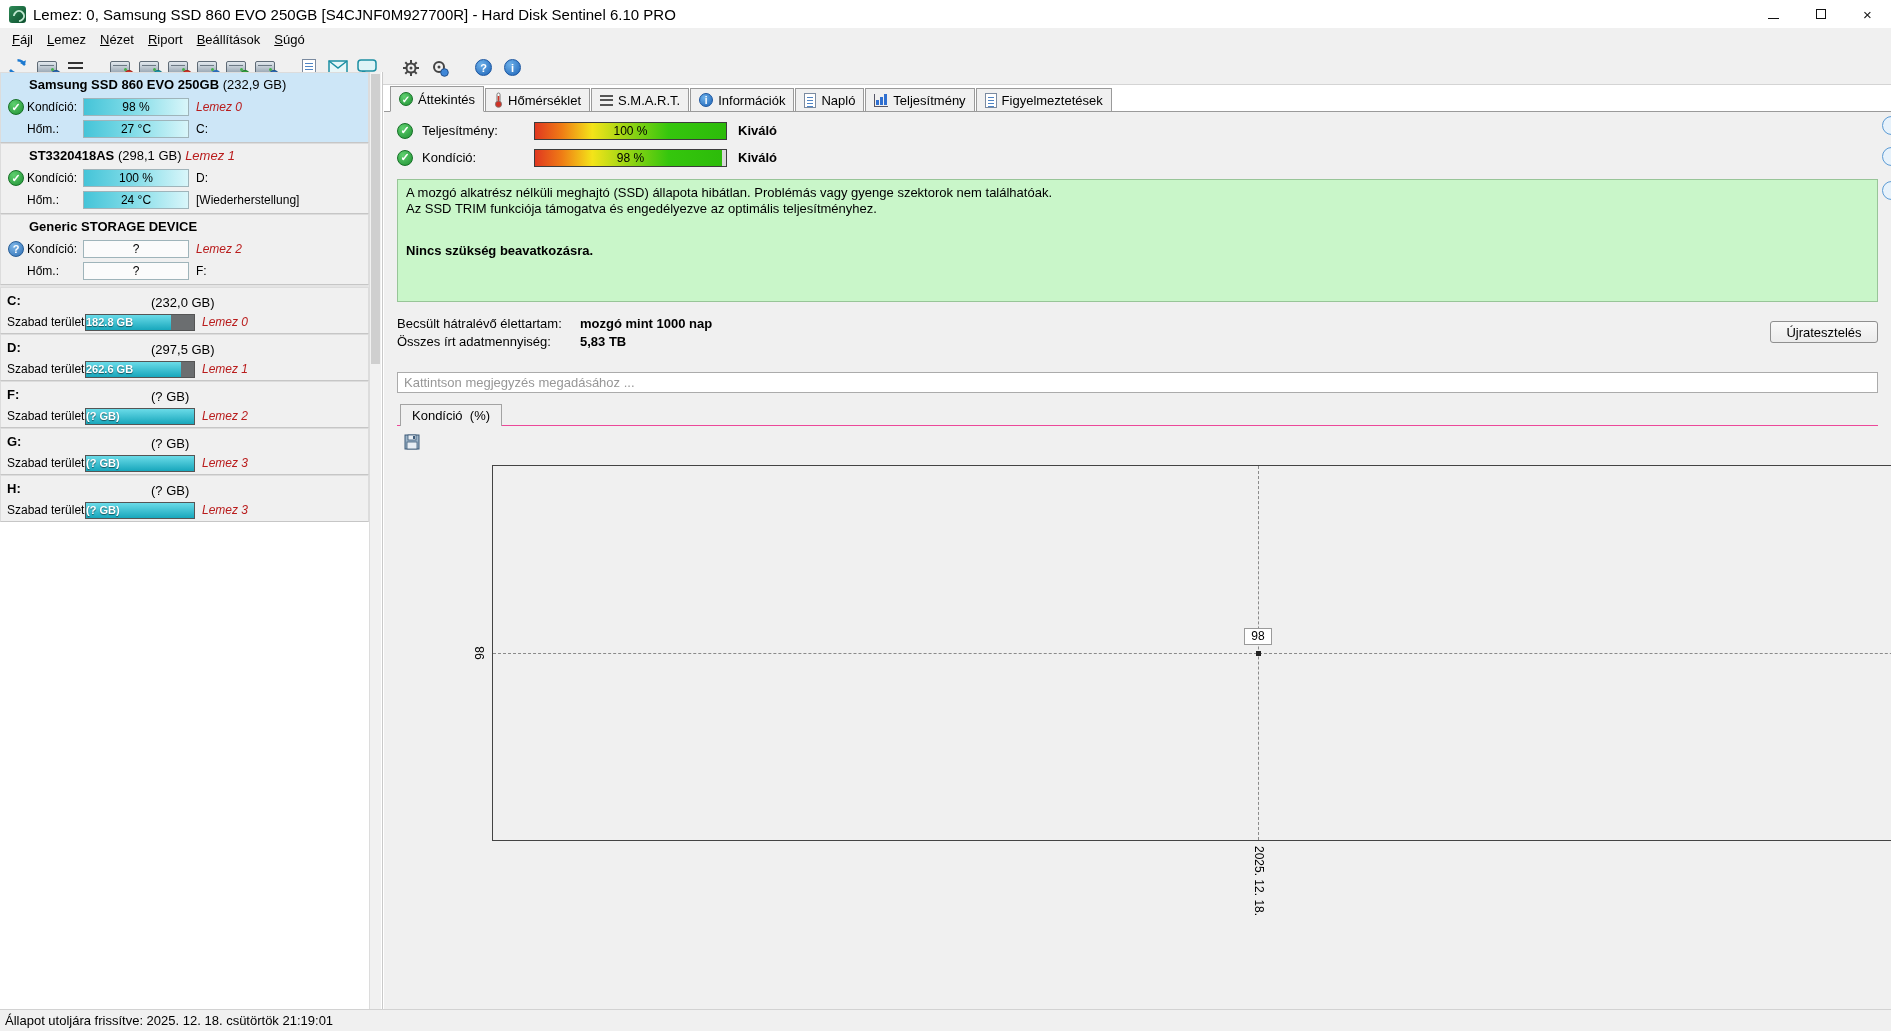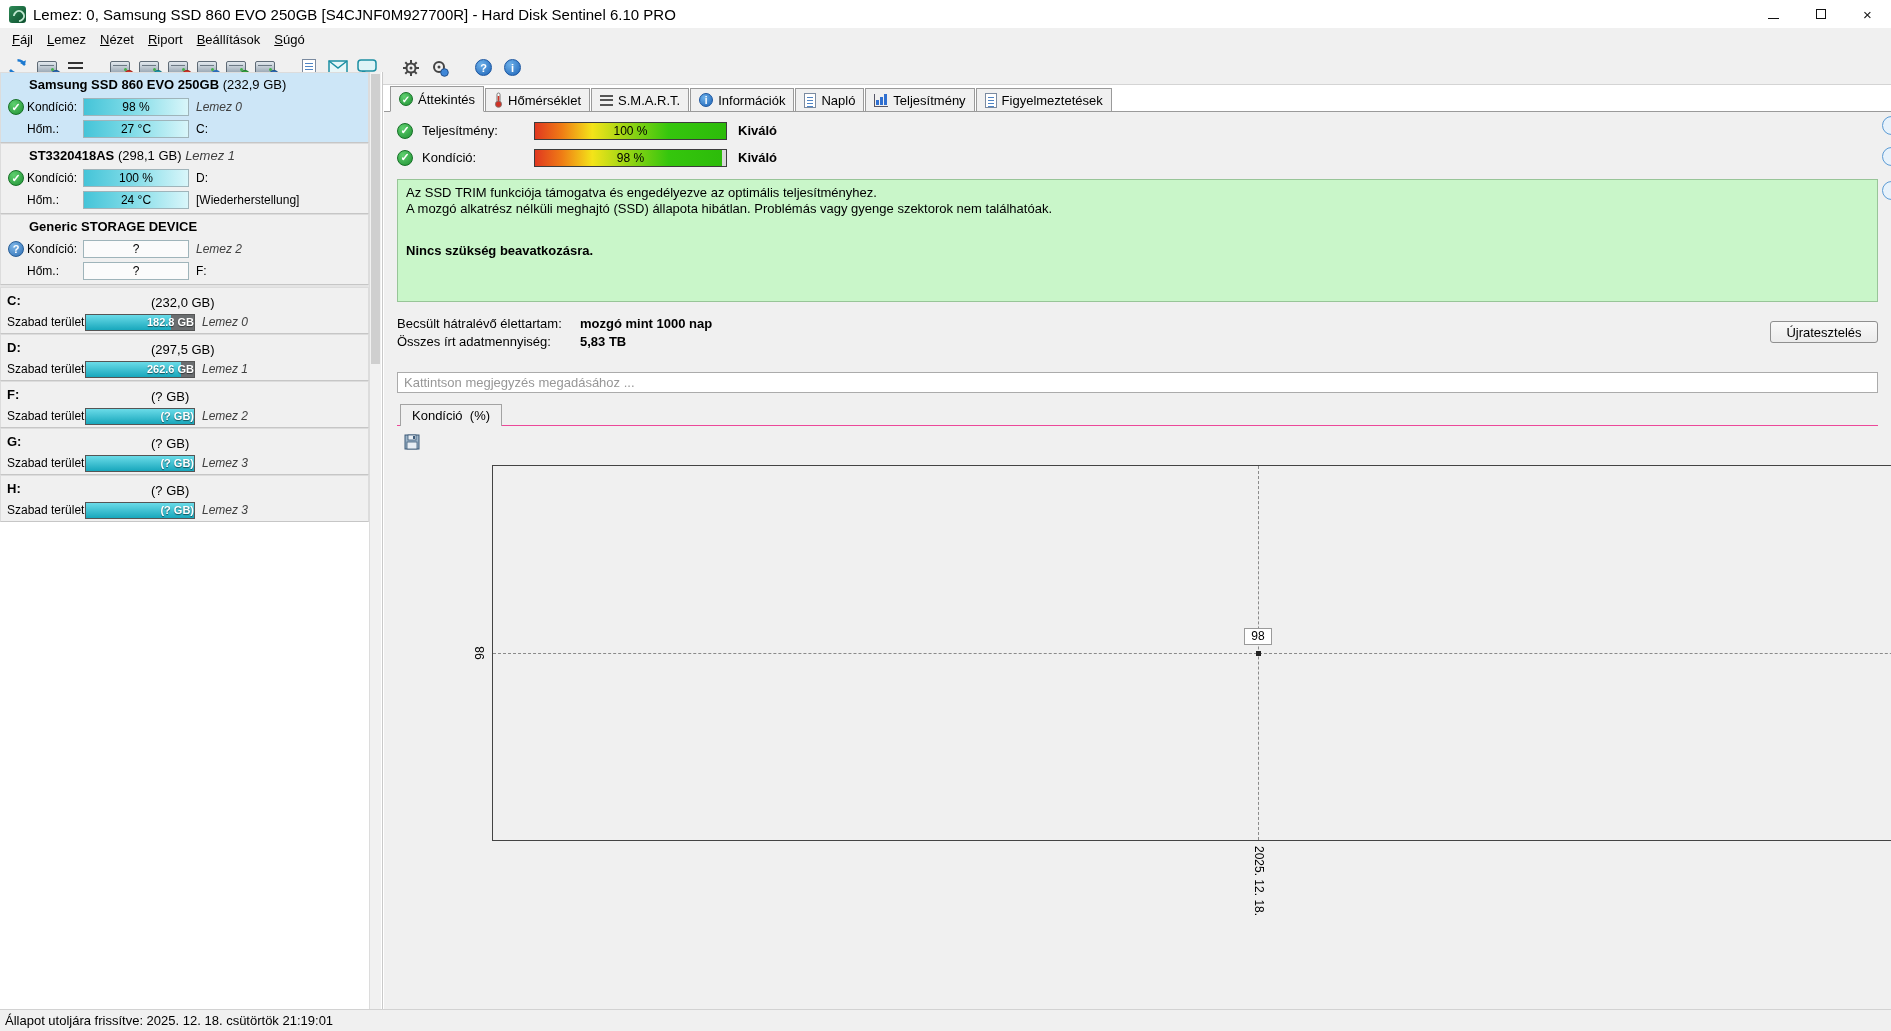--- a/index.html
+++ b/index.html
@@ -47,37 +47,37 @@
 
   
   .sidebar{position:absolute;left:0;top:72px;width:383px;bottom:22px;background:#fff;border-right:1px solid #c9c9c9;padding-right:13px}
   .sidebar-scroll{position:absolute;right:1px;top:0;width:12px;height:100%;background:#f1f1f1;border-left:1px solid #dcdcdc}
   .vthumb{margin:2px 1px;height:290px;background:#cfcfcf}
   .disk-panel{height:215px;border-bottom:2px solid #e4e4e4;background:#fff;overflow:hidden}
   .disk-entry{height:71px;background:#f0f0f0;border:1px solid #dcdcdc;border-bottom-color:#c6c6c6;padding:3px 4px 0 4px}
   .disk-entry.selected{background:#cde6f7}
   .disk-title{padding-left:24px;height:20px;line-height:18px;white-space:nowrap;overflow:hidden}
   .dname{font-weight:bold}
-  .muted{color:#404040;font-style:italic}
+  .muted{color:#b91c1c;font-style:italic}
   .disk-row{display:flex;align-items:center;height:22px}
   .st-col{width:22px;flex:0 0 22px;display:flex;justify-content:center}
   .row-label{width:56px;flex:0 0 56px;font-size:12px}
   .value-cell{width:106px;flex:0 0 106px;height:18px;border:1px solid #9fb4ba;text-align:center;font-size:12px;line-height:16px;background:#fbfbfb;overflow:hidden}
   .value-cell.aqua{background:linear-gradient(90deg,#45c4d8 0%,#7edbe7 45%,#d9f6fa 100%)}
   .right-col{margin-left:7px;white-space:nowrap;font-size:12px}
   .part-panel{background:#fff}
   .part-entry{height:47px;background:#f0f0f0;border:1px solid #dcdcdc;border-bottom-color:#c6c6c6;padding:4px 4px 0 6px;position:relative}
   .part-head{height:20px;line-height:18px}
   .part-drive{font-weight:bold}
   .part-size{position:absolute;left:150px;top:6px}
   .part-row{display:flex;align-items:center;height:20px}
   .part-label{width:78px;flex:0 0 78px;font-size:12px}
   .free-bar{width:110px;flex:0 0 110px;height:17px;border:1px solid #555;background:#6b6e70;position:relative}
   .free-fill{position:absolute;left:0;top:0;bottom:0;background:linear-gradient(#6adbe8,#18a7bc)}
-  .free-text{position:absolute;inset:0;text-align:right;color:#fff;font-size:11px;font-weight:bold;line-height:15px;text-shadow:0 1px 1px rgba(0,0,0,.55)}
+  .free-text{position:absolute;inset:0;text-align:left;color:#fff;font-size:11px;font-weight:bold;line-height:15px;text-shadow:0 1px 1px rgba(0,0,0,.55)}
 
   
   .main{position:absolute;left:384px;top:85px;right:0;bottom:22px;background:#f0f0f0}
   .tabbar{height:27px;background:#fff;display:flex;align-items:flex-end;padding-left:6px;border-bottom:1px solid #9a9a9a}
   .tab{height:23px;display:flex;align-items:center;gap:5px;padding:0 8px;background:#f0f0f0;border:1px solid #9a9a9a;border-bottom:none;margin-right:1px;white-space:nowrap}
   .tab.selected{height:26px;margin-bottom:-1px;border-bottom:1px solid #f0f0f0;z-index:2;position:relative}
   .list-mini{width:13px;height:11px;background:repeating-linear-gradient(to bottom,#555 0 2px,transparent 2px 4.5px);flex:0 0 13px}
   .page.t{width:12px;height:15px;flex:0 0 12px}
   .chart-ic{position:relative;width:14px;height:13px;border-left:1px solid #556;border-bottom:1px solid #556;flex:0 0 14px}
   .chart-ic i{position:absolute;bottom:1px;width:3px;background:#2f6fd0}
@@ -459,22 +459,22 @@
       <span class="gauge-label">Kondíció:</span>
       <span class="gauge-bar">
         <span class="gauge-remain" style="width: 2%;"></span>
         <span class="gauge-text">98 %</span>
       </span>
       <span class="gauge-rating">Kiváló</span>
     </div>
   </div>
 
   <div class="health-box">
+    <div>A mozgó alkatrész nélküli meghajtó (SSD) állapota hibátlan. Problémás vagy gyenge szektorok nem találhatóak.</div>
     <div>Az SSD TRIM funkciója támogatva és engedélyezve az optimális teljesítményhez.</div>
-    <div>A mozgó alkatrész nélküli meghajtó (SSD) állapota hibátlan. Problémás vagy gyenge szektorok nem találhatóak.</div>
     <div class="health-action">Nincs szükség beavatkozásra.</div>
   </div>
 
   <div class="stats">
     <div class="stat-row">
       <span class="stat-label">Becsült hátralévő élettartam:</span>
       <span class="stat-value">mozgó mint 1000 nap</span>
     </div>
     <div class="stat-row">
       <span class="stat-label">Összes írt adatmennyiség:</span>

